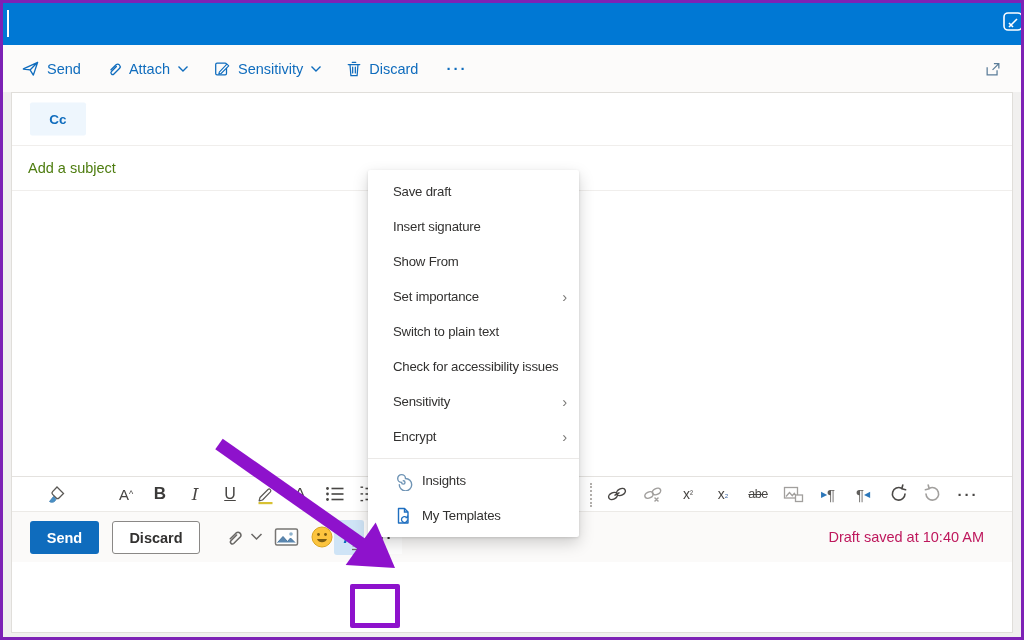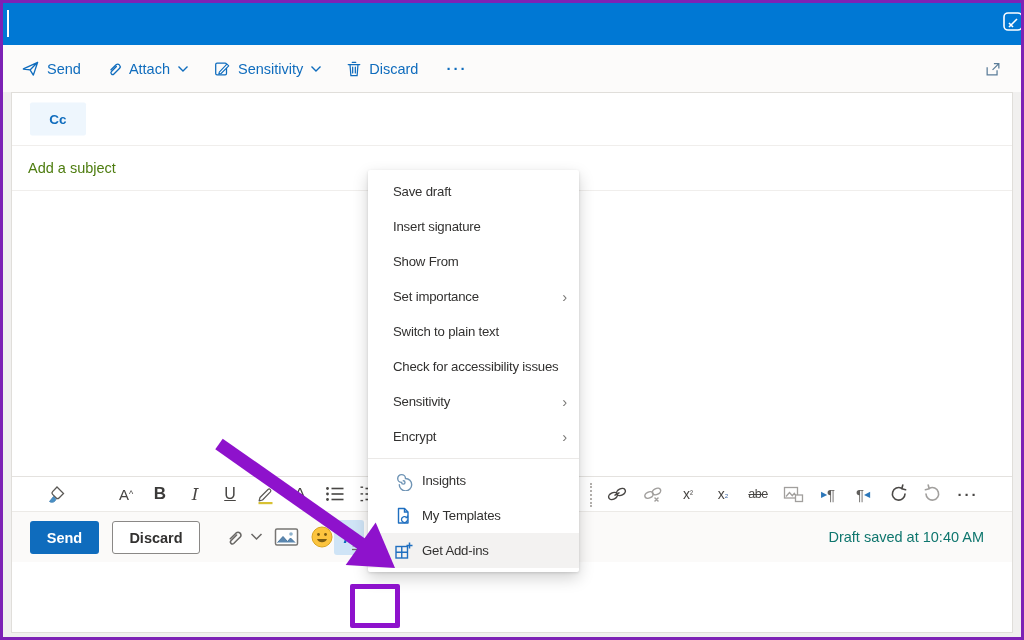--- a/index.html
+++ b/index.html
@@ -71,21 +71,21 @@
   .act-ic { position:absolute; top:50%; transform:translateY(-50%); display:flex; align-items:center;
             justify-content:center; cursor:pointer; }
   .apen-toggle { position:absolute; left:322px; top:8px; width:30px; height:35px; background:#cfe4f6;
                  border-radius:3px; display:flex; align-items:center; justify-content:center; cursor:pointer; }
   .apen-a { color:#0f6cbd; font-size:16px; font-weight:bold; }
   .apen-pen { position:absolute; right:2px; bottom:4px; }
   .more-bottom { position:absolute; left:352px; top:8px; width:38px; height:34px; background:#fff;
                  display:flex; align-items:center; justify-content:center; font-size:15px;
                  letter-spacing:2px; font-weight:bold; color:#323130; cursor:pointer; }
   .draft-status { position:absolute; right:28px; top:50%; transform:translateY(-50%);
-                  color:#0f766e; font-size:14.5px; }
+                  color:#be185d; font-size:14.5px; }
 
   
   .menu { position:absolute; left:365px; top:167px; width:211px; background:#ffffff;
           box-shadow:0 6px 16px rgba(0,0,0,0.18), 0 1px 3px rgba(0,0,0,0.12);
           border-radius:2px; padding:4px 0; z-index:30; }
   .menu-item { position:relative; height:35px; display:flex; align-items:center;
                padding-left:25px; font-size:13.2px; letter-spacing:-0.2px; color:#323130;
                cursor:pointer; white-space:nowrap; }
   .menu-item.hl { background:#f3f2f1; }
   .menu-item .mi-icon { width:20px; height:20px; margin-right:9px; flex:0 0 20px; }
@@ -372,30 +372,20 @@
     <div class="menu-item">
       <span class="mi-icon">
         <svg width="20" height="20" viewBox="0 0 20 20">
             <path d="M5.5 2.5 h6 l3.5 3.5 v11 h-9.5 z" fill="none" stroke="#1f6fc0" stroke-width="1.4" stroke-linejoin="round"></path>
             <path d="M11.5 2.5 v3.5 h3.5" fill="none" stroke="#1f6fc0" stroke-width="1.4"></path>
             <path d="M14.5 13.5 a3 3 0 1 1 -1 -2.2 M14.5 9.5 v2 h-2" fill="none" stroke="#1f6fc0" stroke-width="1.3"></path>
           </svg>
       </span>
       <span>My Templates</span>
     </div>
-    <div class="menu-item hl">
-      <span class="mi-icon">
-        <svg width="20" height="20" viewBox="0 0 20 20">
-            <rect x="3" y="5.5" width="11.5" height="11.5" fill="none" stroke="#1f6fc0" stroke-width="1.4"></rect>
-            <path d="M3 11.25 h11.5 M8.75 5.5 v11.5" stroke="#1f6fc0" stroke-width="1.4"></path>
-            <path d="M16.5 1.5 v6 M13.5 4.5 h6" stroke="#1f6fc0" stroke-width="1.5"></path>
-          </svg>
-      </span>
-      <span>Get Add-ins</span>
-    </div>
   </div>
 
   <svg class="anno-svg">
     <line x1="216" y1="441" x2="360" y2="542" stroke="#8e12cc" stroke-width="13"></line>
     <polygon points="392,565 342.7,562.1 372.7,519.6" fill="#8e12cc"></polygon>
   </svg>
 
   <div class="purple-box"></div>
 
 </div>

